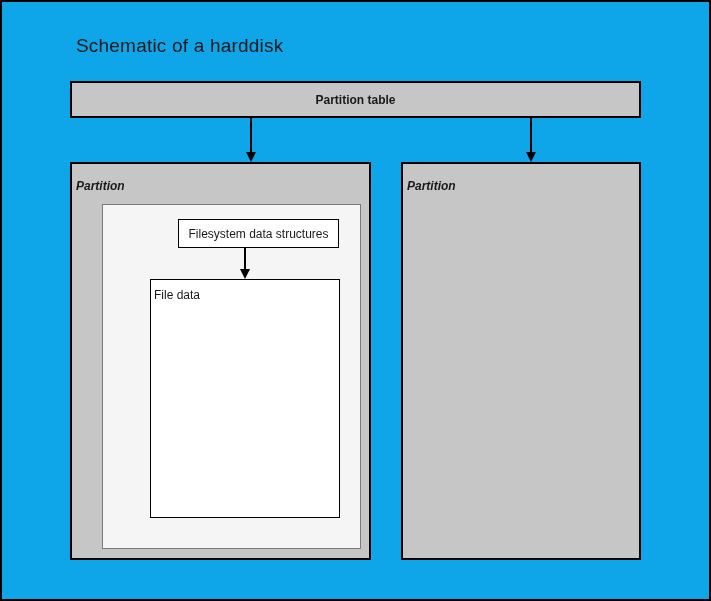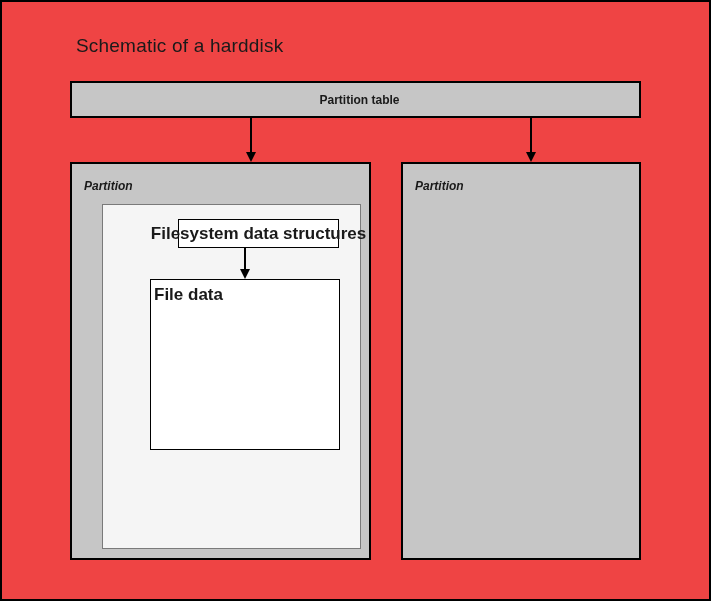--- a/index.html
+++ b/index.html
@@ -5,21 +5,21 @@
   html, body {
     margin: 0;
     padding: 0;
     background: #ffffff;
     font-family: "Liberation Sans", sans-serif;
   }
   .canvas {
     position: relative;
     width: 711px;
     height: 601px;
-    background: #ef4444;
+    background: #0ea5e9;
     overflow: hidden;
   }
   .frame {
     position: absolute;
     inset: 0;
     border: 2px solid var(--border-dark, #000);
     pointer-events: none;
     z-index: 10;
   }
   .title {
@@ -48,21 +48,20 @@
     align-items: center;
     justify-content: center;
   }
   .part-left  { left: 70px;  top: 162px; width: 301px; height: 398px; }
   .part-right { left: 401px; top: 162px; width: 240px; height: 398px; }
   .bold-label {
     font-size: 12px;
     font-weight: 700;
     color: var(--text, #1a1a1a);
     white-space: nowrap;
-    margin-left: 8px;
   }
   .part-label {
     position: absolute;
     left: 4px;
     top: 15px;
     font-style: italic;
   }
   .inner-area {
     left: 30px; top: 40px;
     width: 259px; height: 345px;
@@ -73,28 +72,28 @@
     left: 75px; top: 14px;
     width: 161px; height: 29px;
     background: #ffffff;
     border: 1.5px solid var(--border-dark, #000);
     display: flex;
     align-items: center;
     justify-content: center;
   }
   .fd-box {
     left: 47px; top: 74px;
-    width: 190px; height: 171px;
+    width: 190px; height: 239px;
     background: #ffffff;
     border: 1.5px solid var(--border-dark, #000);
     padding: 5px 0 12px 3px;
   }
   .plain-label {
-    font-size: 17px;
-    font-weight: 700;
+    font-size: 12px;
+    font-weight: 400;
     color: var(--text, #1a1a1a);
     white-space: nowrap;
   }
   .arrow {
     position: absolute;
     width: 10px;
   }
   .arrow .shaft {
     position: absolute;
     left: 4.3px;

